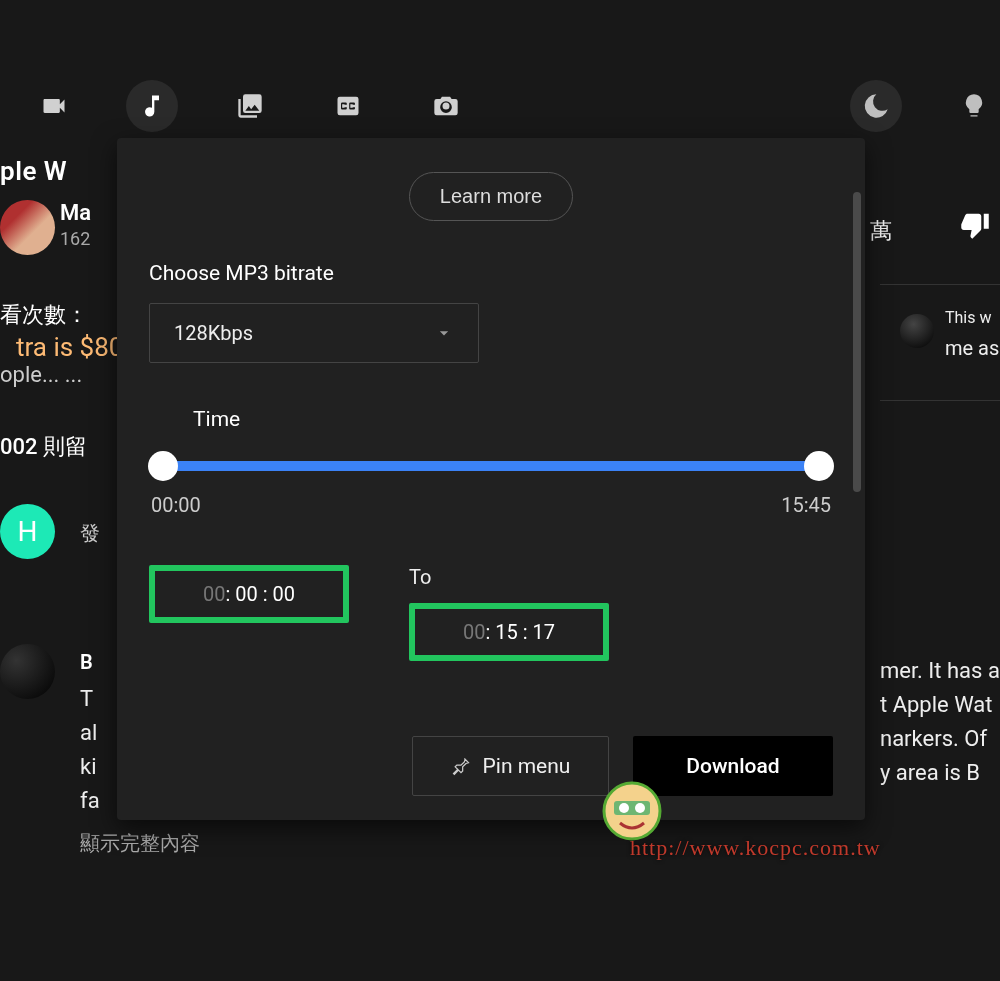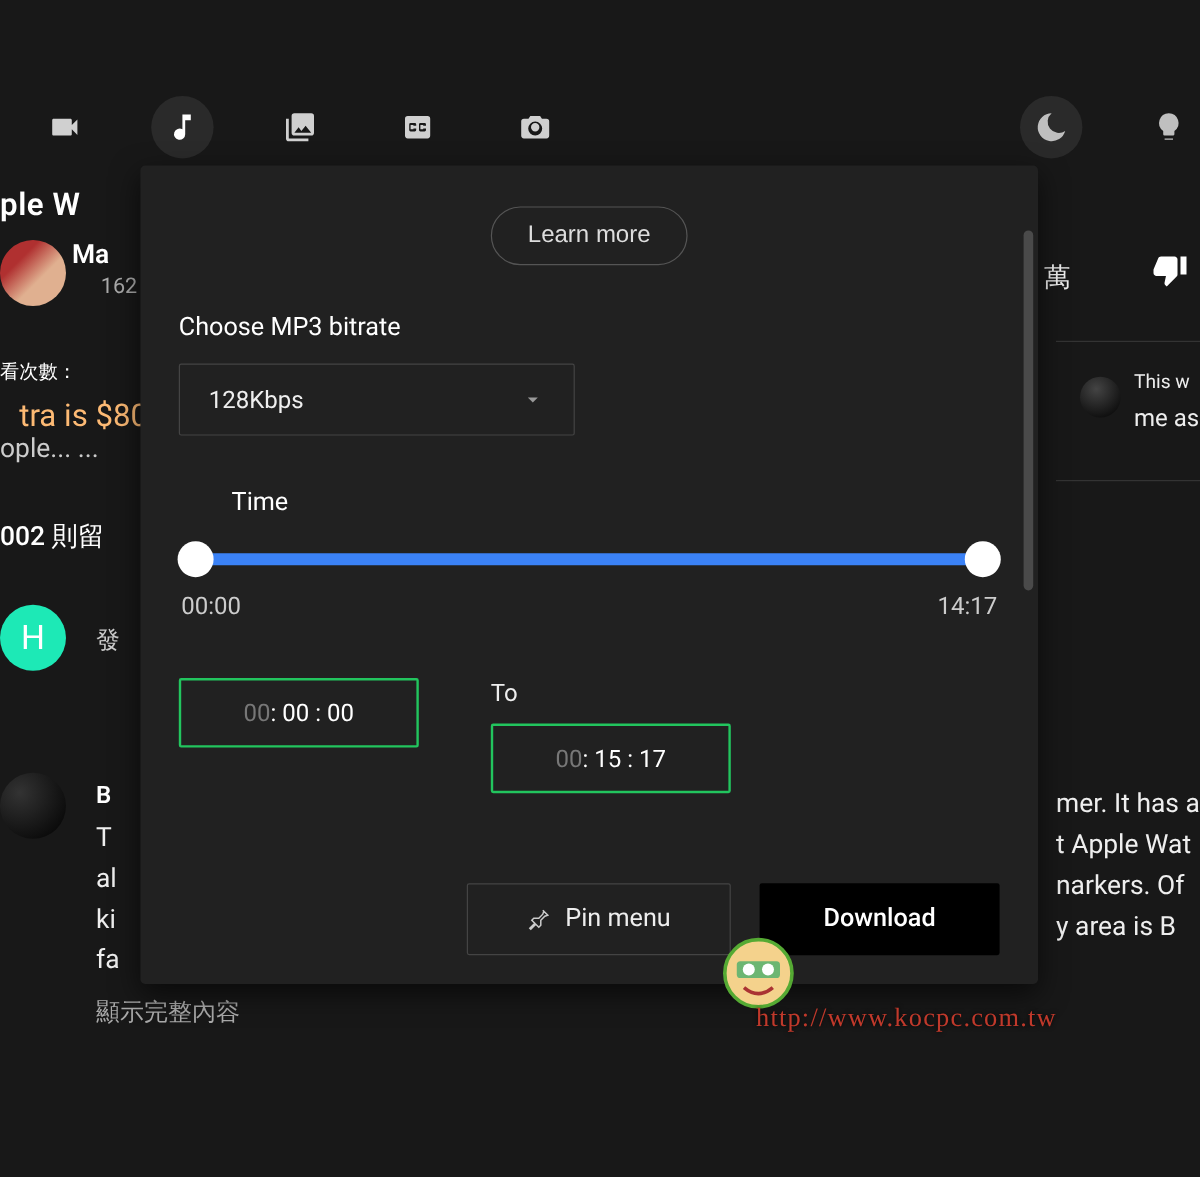--- a/index.html
+++ b/index.html
@@ -13,22 +13,22 @@
 
   
   .bg { position: absolute; color: #fff; }
   .title-frag { top: 156px; left: 0; font-size: 26px; font-weight: 600; letter-spacing: .5px; }
   .avatar-marques {
     position: absolute; top: 200px; left: 0;
     width: 55px; height: 55px; border-radius: 50%;
     background: linear-gradient(135deg,#b03030 30%,#e0b090 60%);
   }
   .channel-name { top: 200px; left: 60px; font-size: 22px; font-weight: 600; }
-  .channel-subs { top: 228px; left: 60px; font-size: 18px; color: #aaa; margin-left: 24px; }
-  .views-label { top: 300px; left: 0; font-size: 16px; text-align: right; }
+  .channel-subs { top: 228px; left: 60px; font-size: 18px; color: #aaa; }
+  .views-label { top: 300px; left: 0; font-size: 22px; text-align: right; }
   .desc-line1 { top: 332px; left: 16px; font-size: 26px; color: #fdba74; }
   .desc-line2 { top: 362px; left: 0; font-size: 22px; color: #ccc; }
   .comments-count { top: 432px; left: 0; font-size: 22px; font-weight: 500; }
   .avatar-h {
     position: absolute; top: 504px; left: 0;
     width: 55px; height: 55px; border-radius: 50%;
     background: #1de9b6; color: #fff; font-size: 28px;
     display: flex; align-items: center; justify-content: center;
   }
   .h-text { top: 520px; left: 80px; font-size: 20px; color: #ccc; }
@@ -126,37 +126,37 @@
     display: flex; justify-content: space-between;
     font-size: 20px; color: #ccc; margin-top: 22px;
     padding: 0 2px;
   }
 
   .from-to-row { display: flex; gap: 60px; margin-top: 48px; }
   .ft-col { }
   .ft-label { font-size: 20px; color: #eee; margin-bottom: 14px; }
   .ft-input {
     width: 200px; height: 58px;
-    border: 2px solid #22c55e; border-radius: 2px;
+    border: 6px solid #22c55e; border-radius: 2px;
     display: flex; align-items: center; justify-content: center;
     font-size: 20px; color: #fff;
   }
   .ft-input .dim { color: #777; }
 
   .btn-row {
     position: absolute; bottom: 24px; right: 32px;
     display: flex; gap: 24px; align-items: center;
   }
   .pin-btn, .dl-btn {
     height: 60px; border-radius: 2px;
     display: flex; align-items: center; justify-content: center;
     font-size: 21px; cursor: pointer;
   }
   .pin-btn {
-    width: 220px; border: 1px solid #444; background: transparent; color: #eee;
+    width: 197px; border: 1px solid #444; background: transparent; color: #eee;
     gap: 12px;
   }
   .pin-btn svg { width: 20px; height: 20px; fill: #ccc; }
   .dl-btn {
     width: 200px; background: #000000; color: #fff; font-weight: 500;
     border: none;
   }
 
   
   .wm-url {
@@ -260,21 +260,21 @@
       </svg>
   </div>
 
   <div class="time-label">Time</div>
   <div class="slider-track">
     <div class="slider-thumb start"></div>
     <div class="slider-thumb end"></div>
   </div>
   <div class="slider-labels">
     <span>00:00</span>
-    <span>14:17</span>
+    <span>15:45</span>
   </div>
 
   <div class="from-to-row">
     <div class="ft-col">
       <div class="ft-input">
         <span class="dim">00</span>
           <span> : 00 : 00</span>
       </div>
     </div>
     <div class="ft-col">

